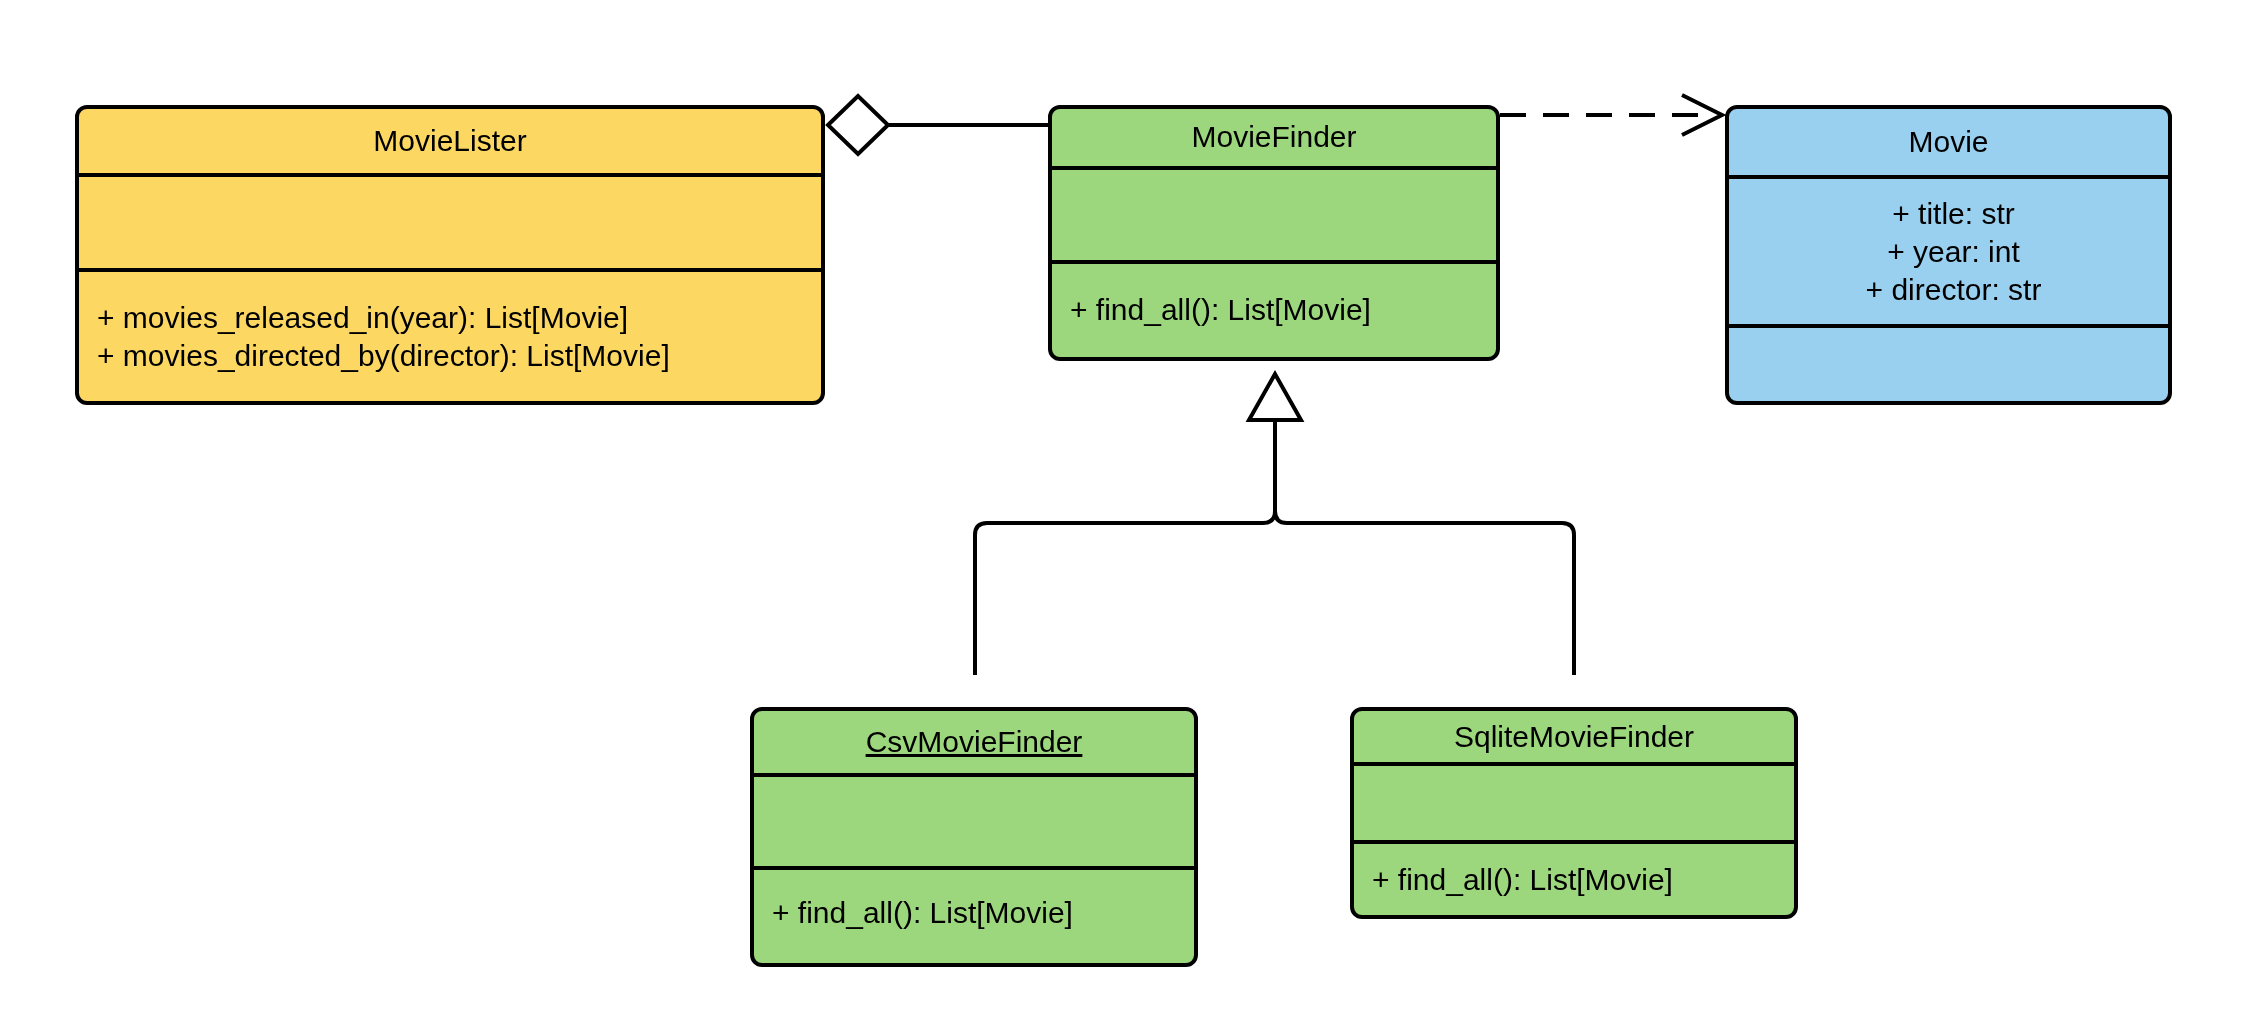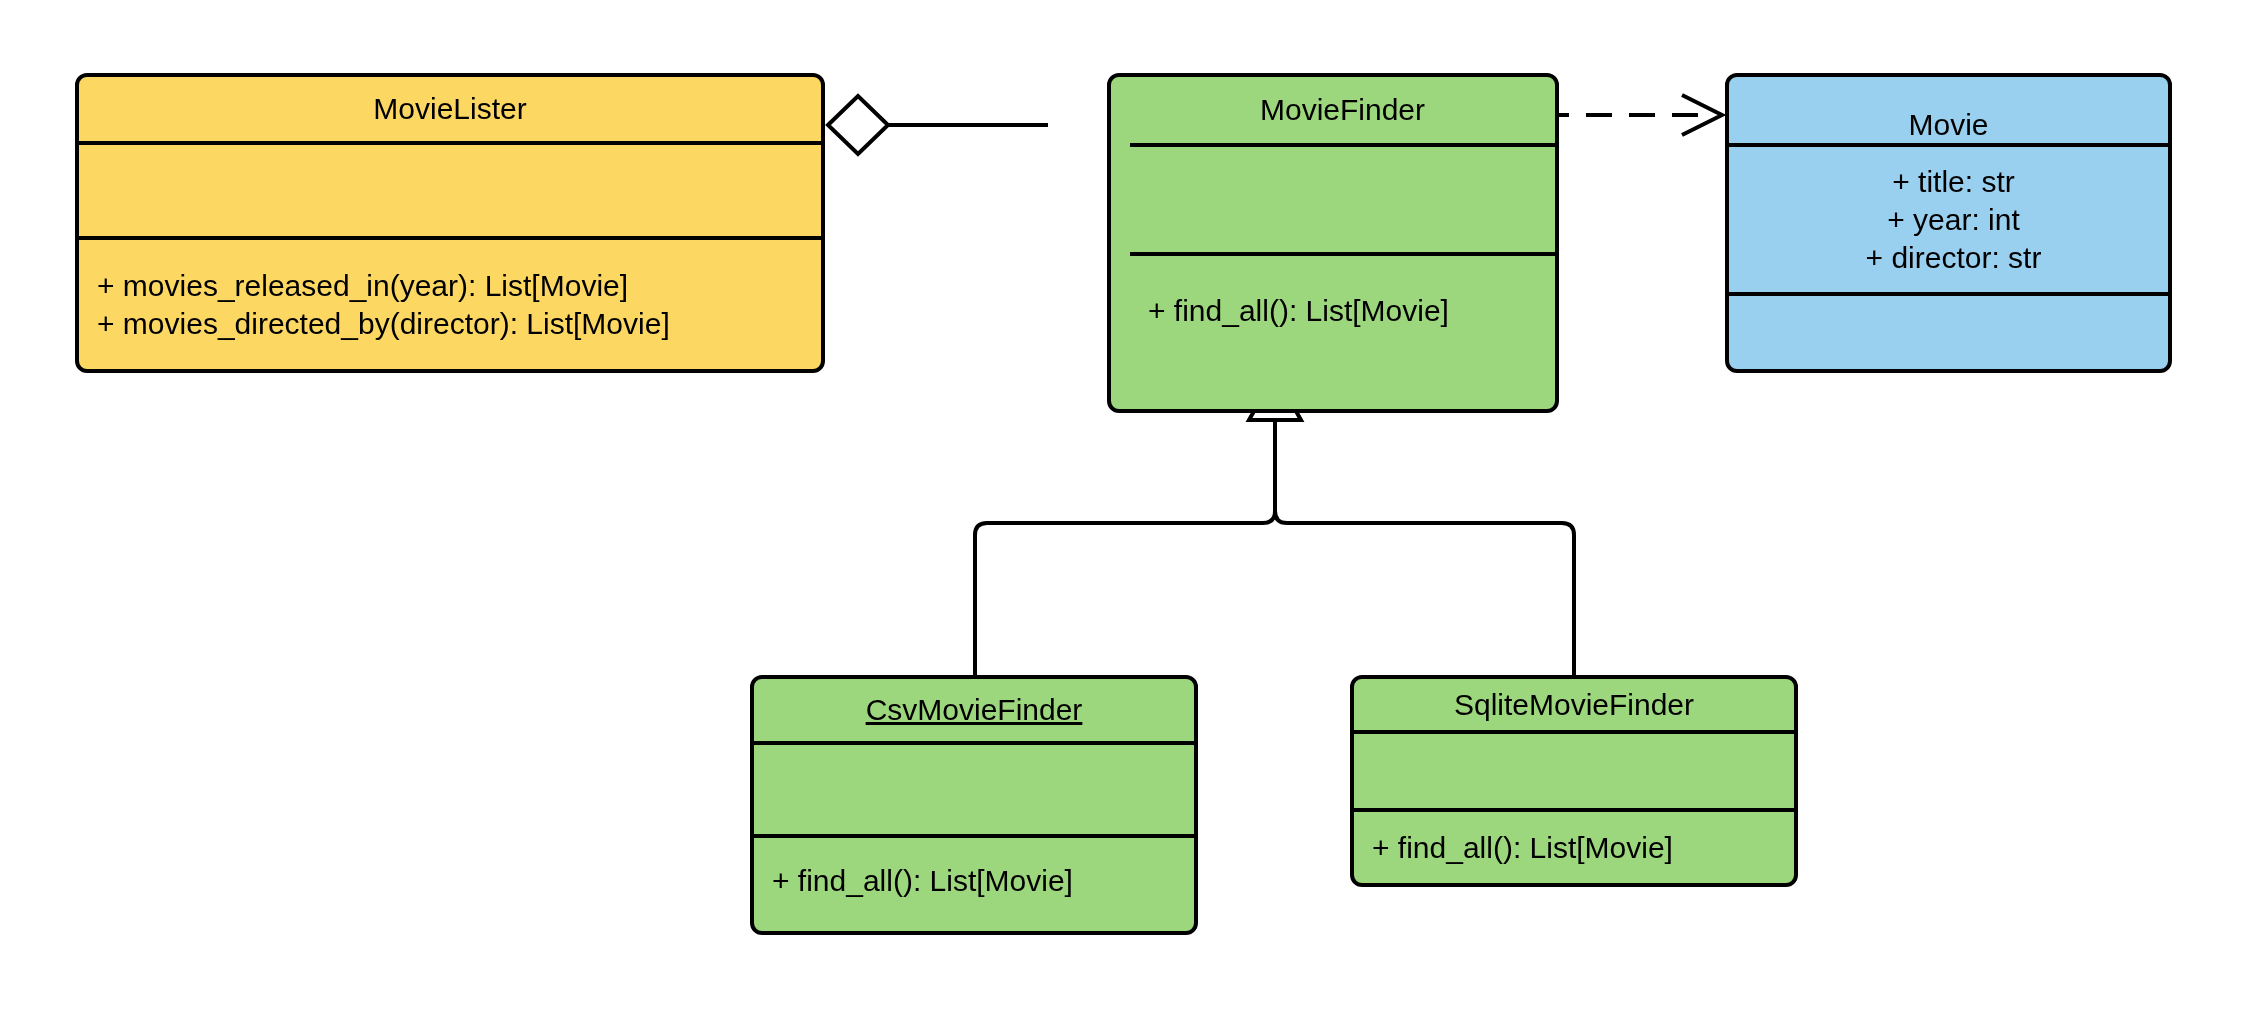--- a/index.html
+++ b/index.html
@@ -17,20 +17,21 @@
     left: 0; top: 0;
     width: 2250px; height: 1011px;
   }
   .uml-class {
     position: absolute;
     box-sizing: border-box;
     border: 4px solid #000000;
     border-radius: 12px;
     display: flex;
     flex-direction: column;
+    margin-top: 32px;
   }
   .compartment {
     box-sizing: border-box;
     display: flex;
     flex-direction: column;
     justify-content: center;
   }
   .compartment.divided { border-top: 4px solid #000000; }
   .title-compartment {
     align-items: center;
@@ -77,32 +78,32 @@
     <div class="compartment title-compartment" style="height:64px;">
       <div class="member-line">MovieLister</div>
     </div>
     <div class="compartment divided members-compartment" style="height:95px;"></div>
     <div class="compartment divided members-compartment" style="height:133px;">
       <div class="member-line">+ movies_released_in(year): List[Movie]</div>
       <div class="member-line">+ movies_directed_by(director): List[Movie]</div>
     </div>
   </div>
 
-  <div class="uml-class" style="left: 1107px; top: 73px; width: 452px; height: 340px; background-color: rgb(157, 215, 125); padding-left: 19px;">
+  <div class="uml-class" style="left: 1048px; top: 73px; width: 452px; height: 256px; background-color: rgb(157, 215, 125);">
     <div class="compartment title-compartment" style="height:66px;">
       <div class="member-line">MovieFinder</div>
     </div>
     <div class="compartment divided members-compartment" style="height:109px;"></div>
     <div class="compartment divided members-compartment" style="height:113px;">
       <div class="member-line">+ find_all(): List[Movie]</div>
     </div>
   </div>
 
   <div class="uml-class" style="left: 1725px; top: 73px; width: 447px; height: 300px; background-color: rgb(154, 208, 239);">
-    <div class="compartment title-compartment" style="height:66px;justify-content:flex-end;">
+    <div class="compartment title-compartment" style="height:66px;">
       <div class="member-line">Movie</div>
     </div>
     <div class="compartment divided members-compartment" style="height:149px;align-items:center;">
       <div class="member-line">+ title: str</div>
       <div class="member-line">+ year: int</div>
       <div class="member-line">+ director: str</div>
     </div>
     <div class="compartment divided members-compartment" style="height:73px;"></div>
   </div>
 

